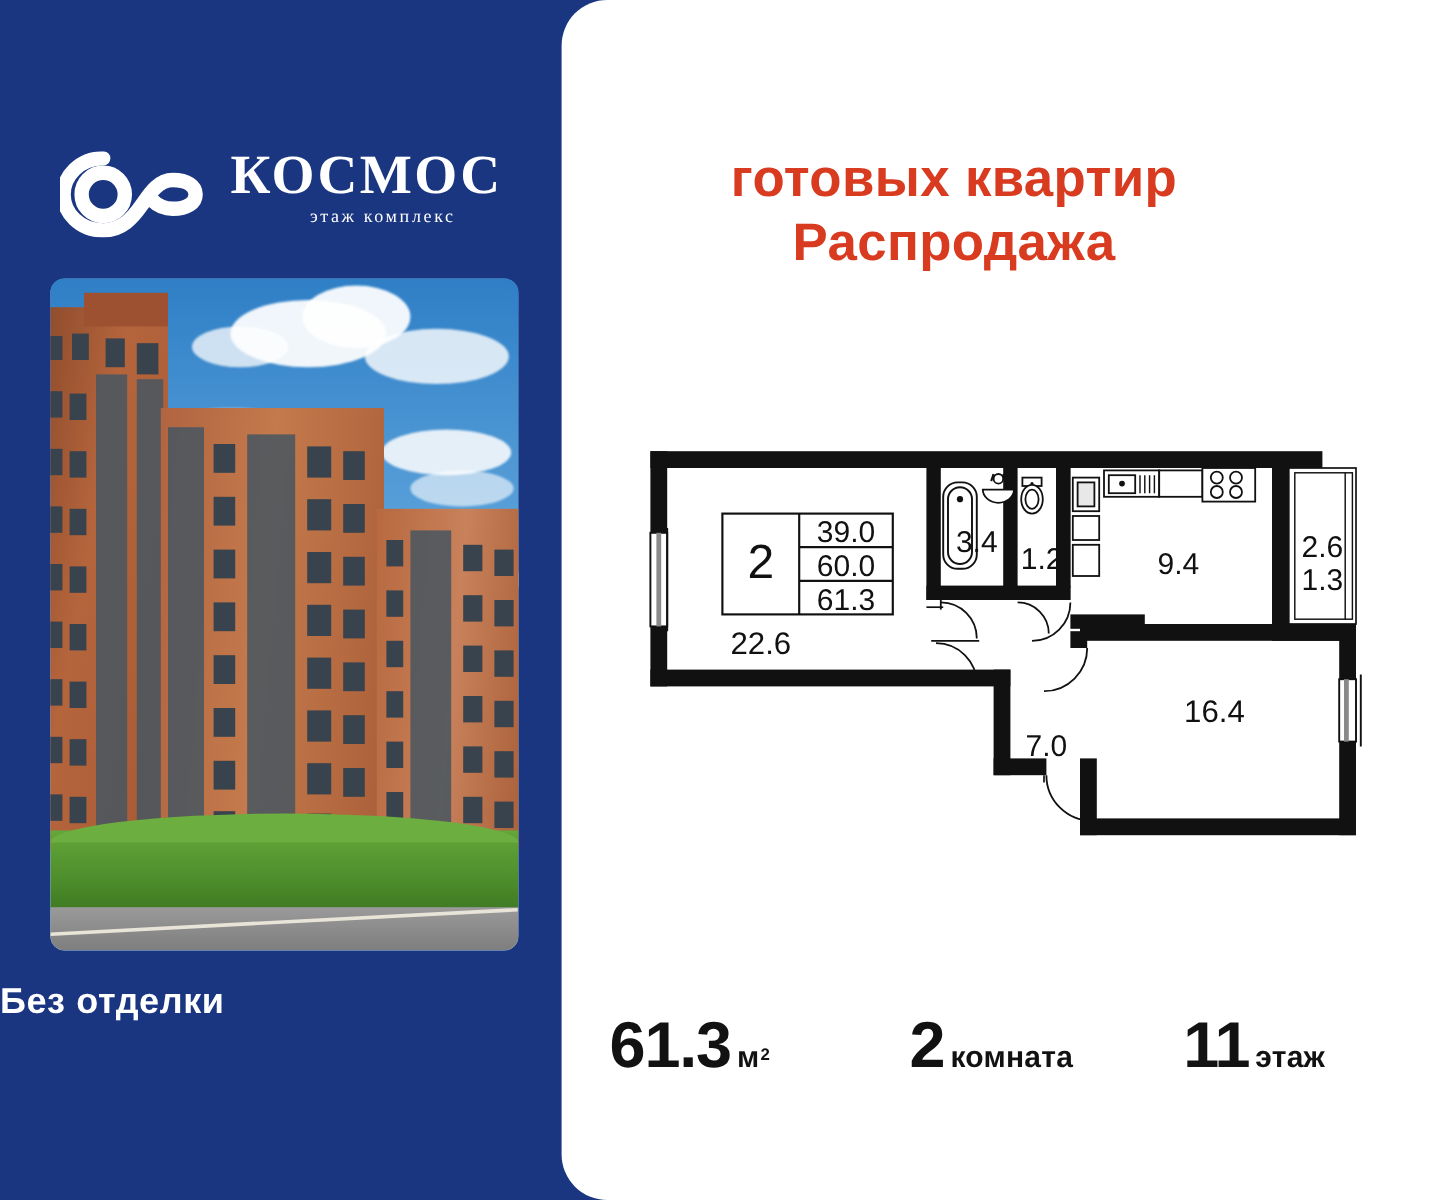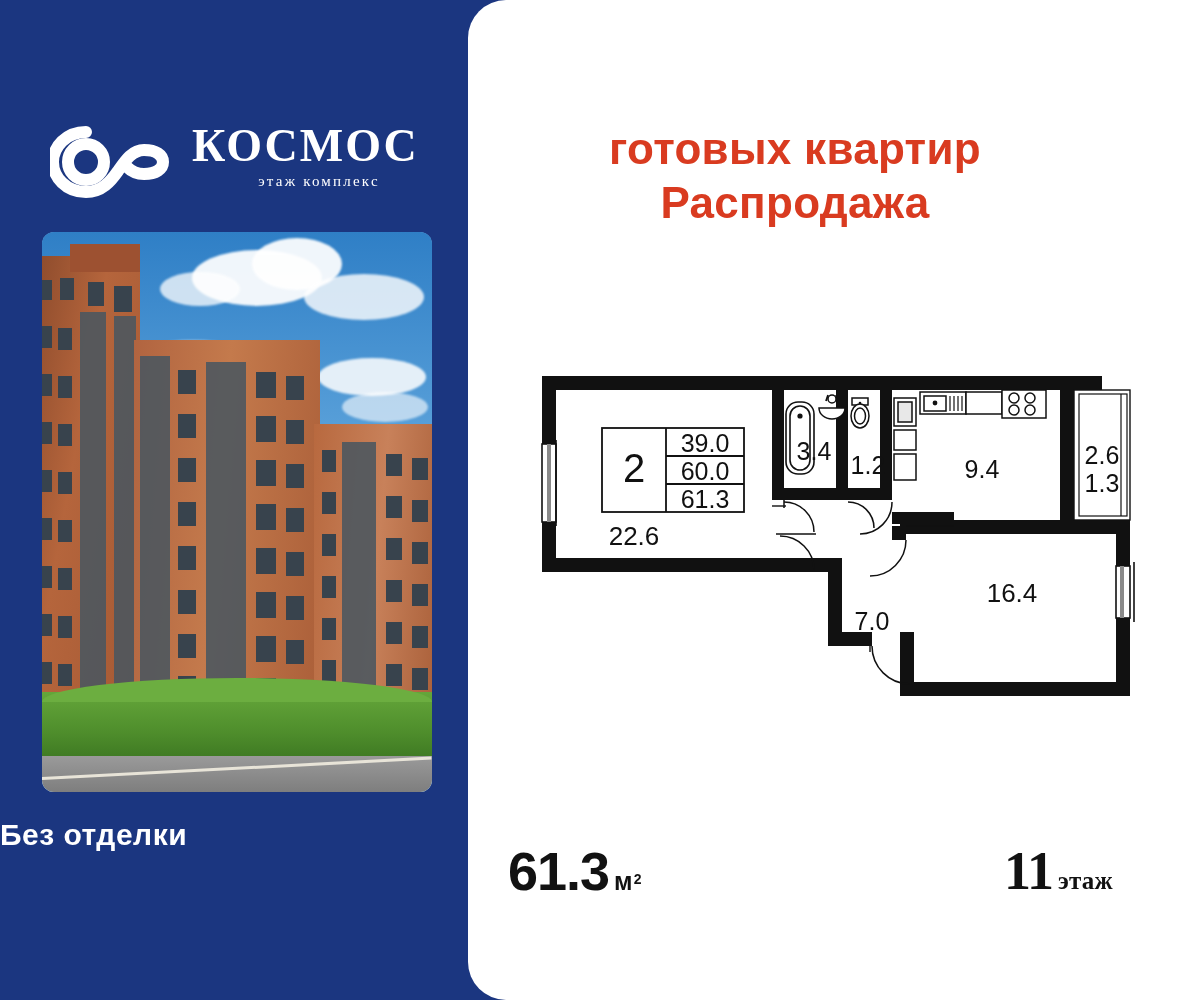--- a/index.html
+++ b/index.html
@@ -111,21 +111,21 @@
   .stat .sm{
     font-size:25px;font-weight:bold;color:#121212;letter-spacing:.2px;
     margin-left:5px;
   }
   .stat .sup{
     font-size:14px;font-weight:bold;color:#121212;
     vertical-align:super;margin-left:1px;
   }
   #stat-area{left:0px;top:6px;}
   #stat-rooms{left:250px;top:6px;}
-  #stat-floor{left:496px;top:6px;font-family:Liberation Serif, serif;}
+  #stat-floor{left:478px;top:6px;}
 </style>
 </head>
 <body>
 
 <div id="left-panel">
 
   <div id="logo-block">
     <svg id="logo-mark" viewBox="0 0 126 72">
       <path d="M36 6
                C16 6 3 21 3 36
@@ -400,18 +400,21 @@
         <text x="498" y="232" font-size="26">16.4</text>
       </g>
     </svg>
   </div>
 
 
   <div id="stats">
     <div class="stat" id="stat-area">
       <span class="big">61.3</span><span class="sm">м</span><span class="sup">2</span>
     </div>
+    <div class="stat" id="stat-rooms">
+      <span class="big">2</span><span class="sm">комната</span>
+    </div>
     <div class="stat" id="stat-floor">
       <span class="big">11</span><span class="sm">этаж</span>
     </div>
   </div>
 
 </div>
 
 </body></html>

